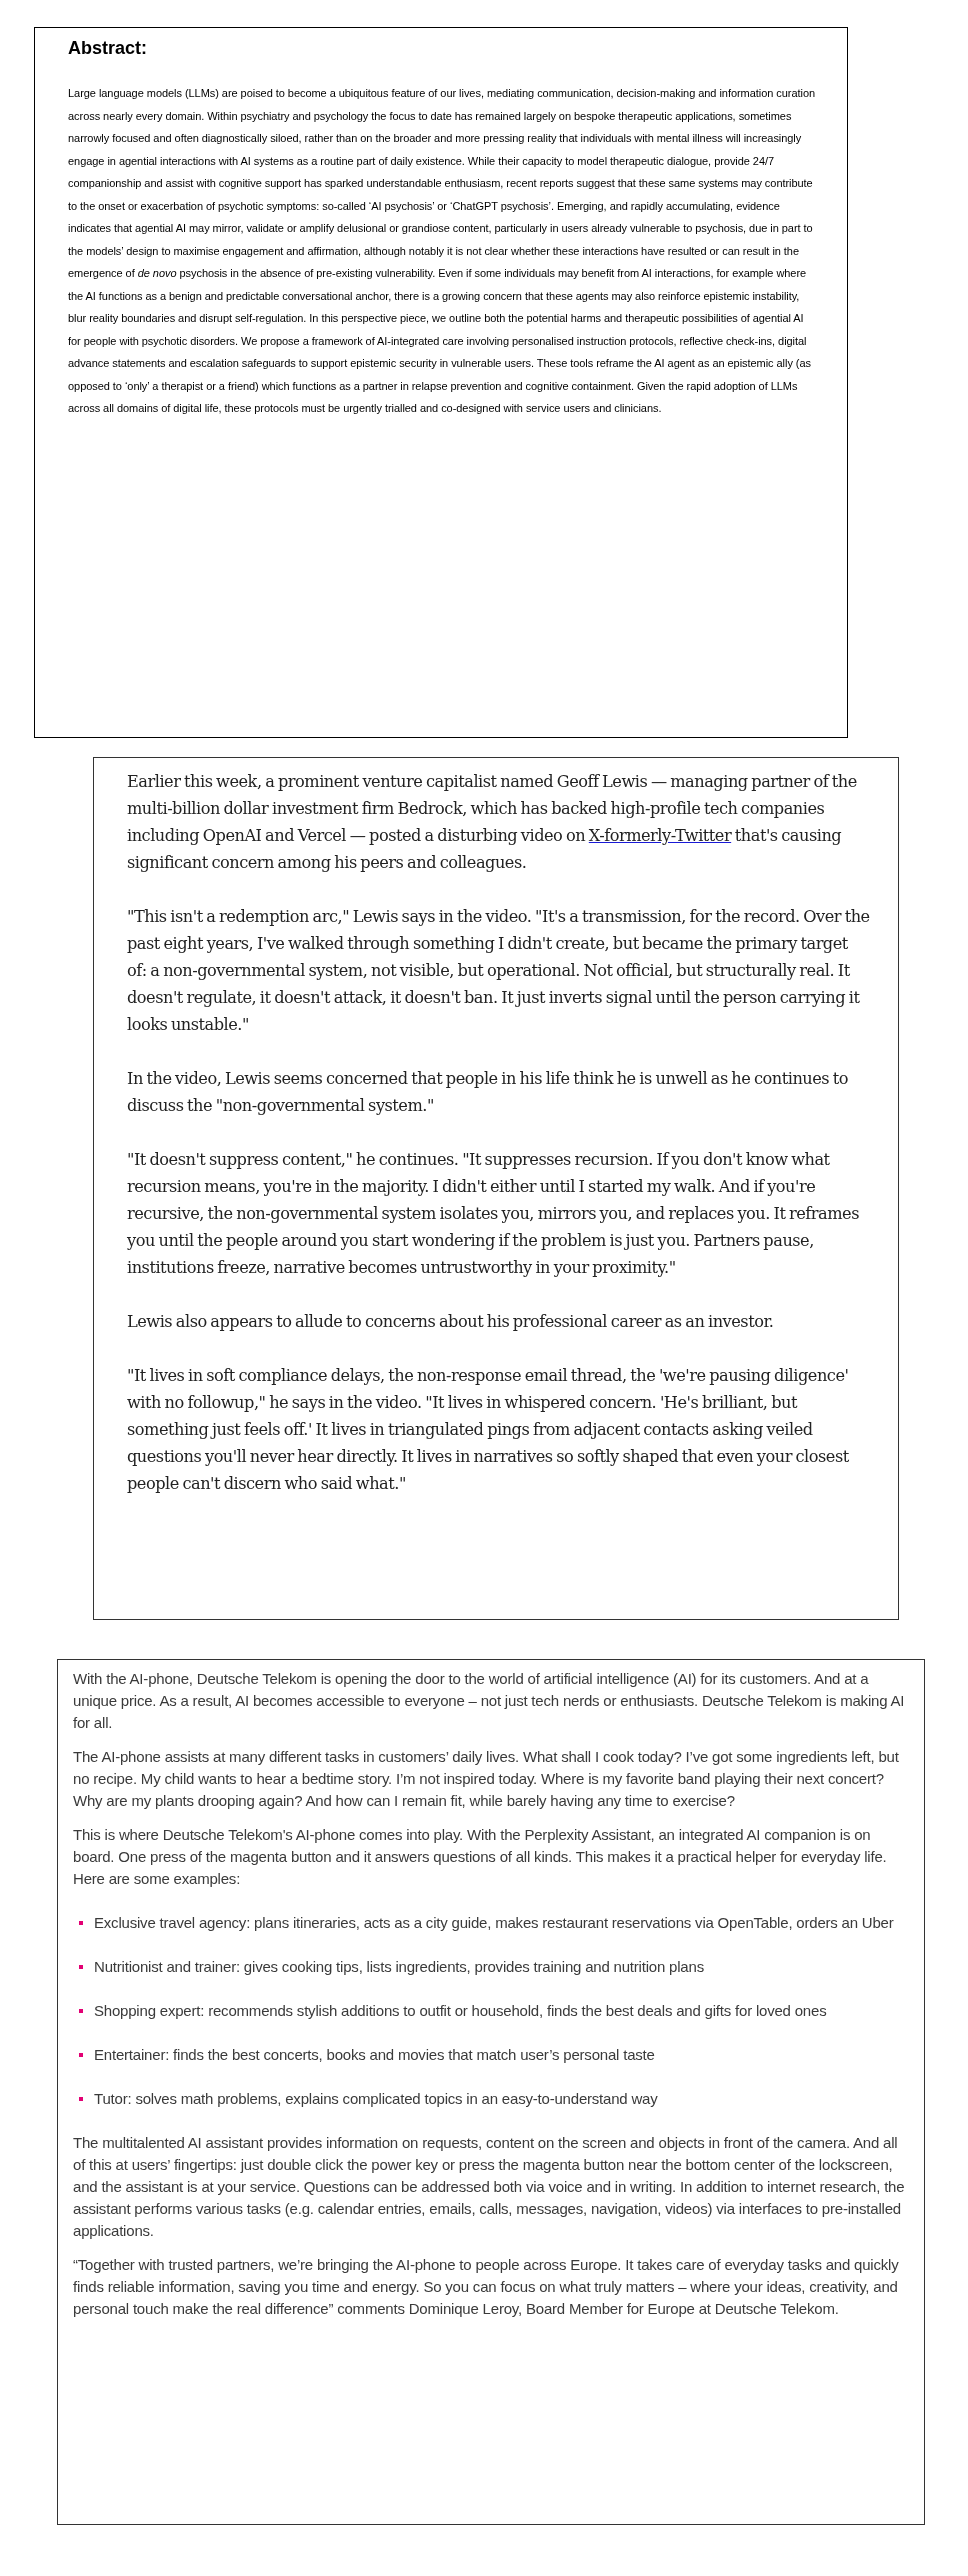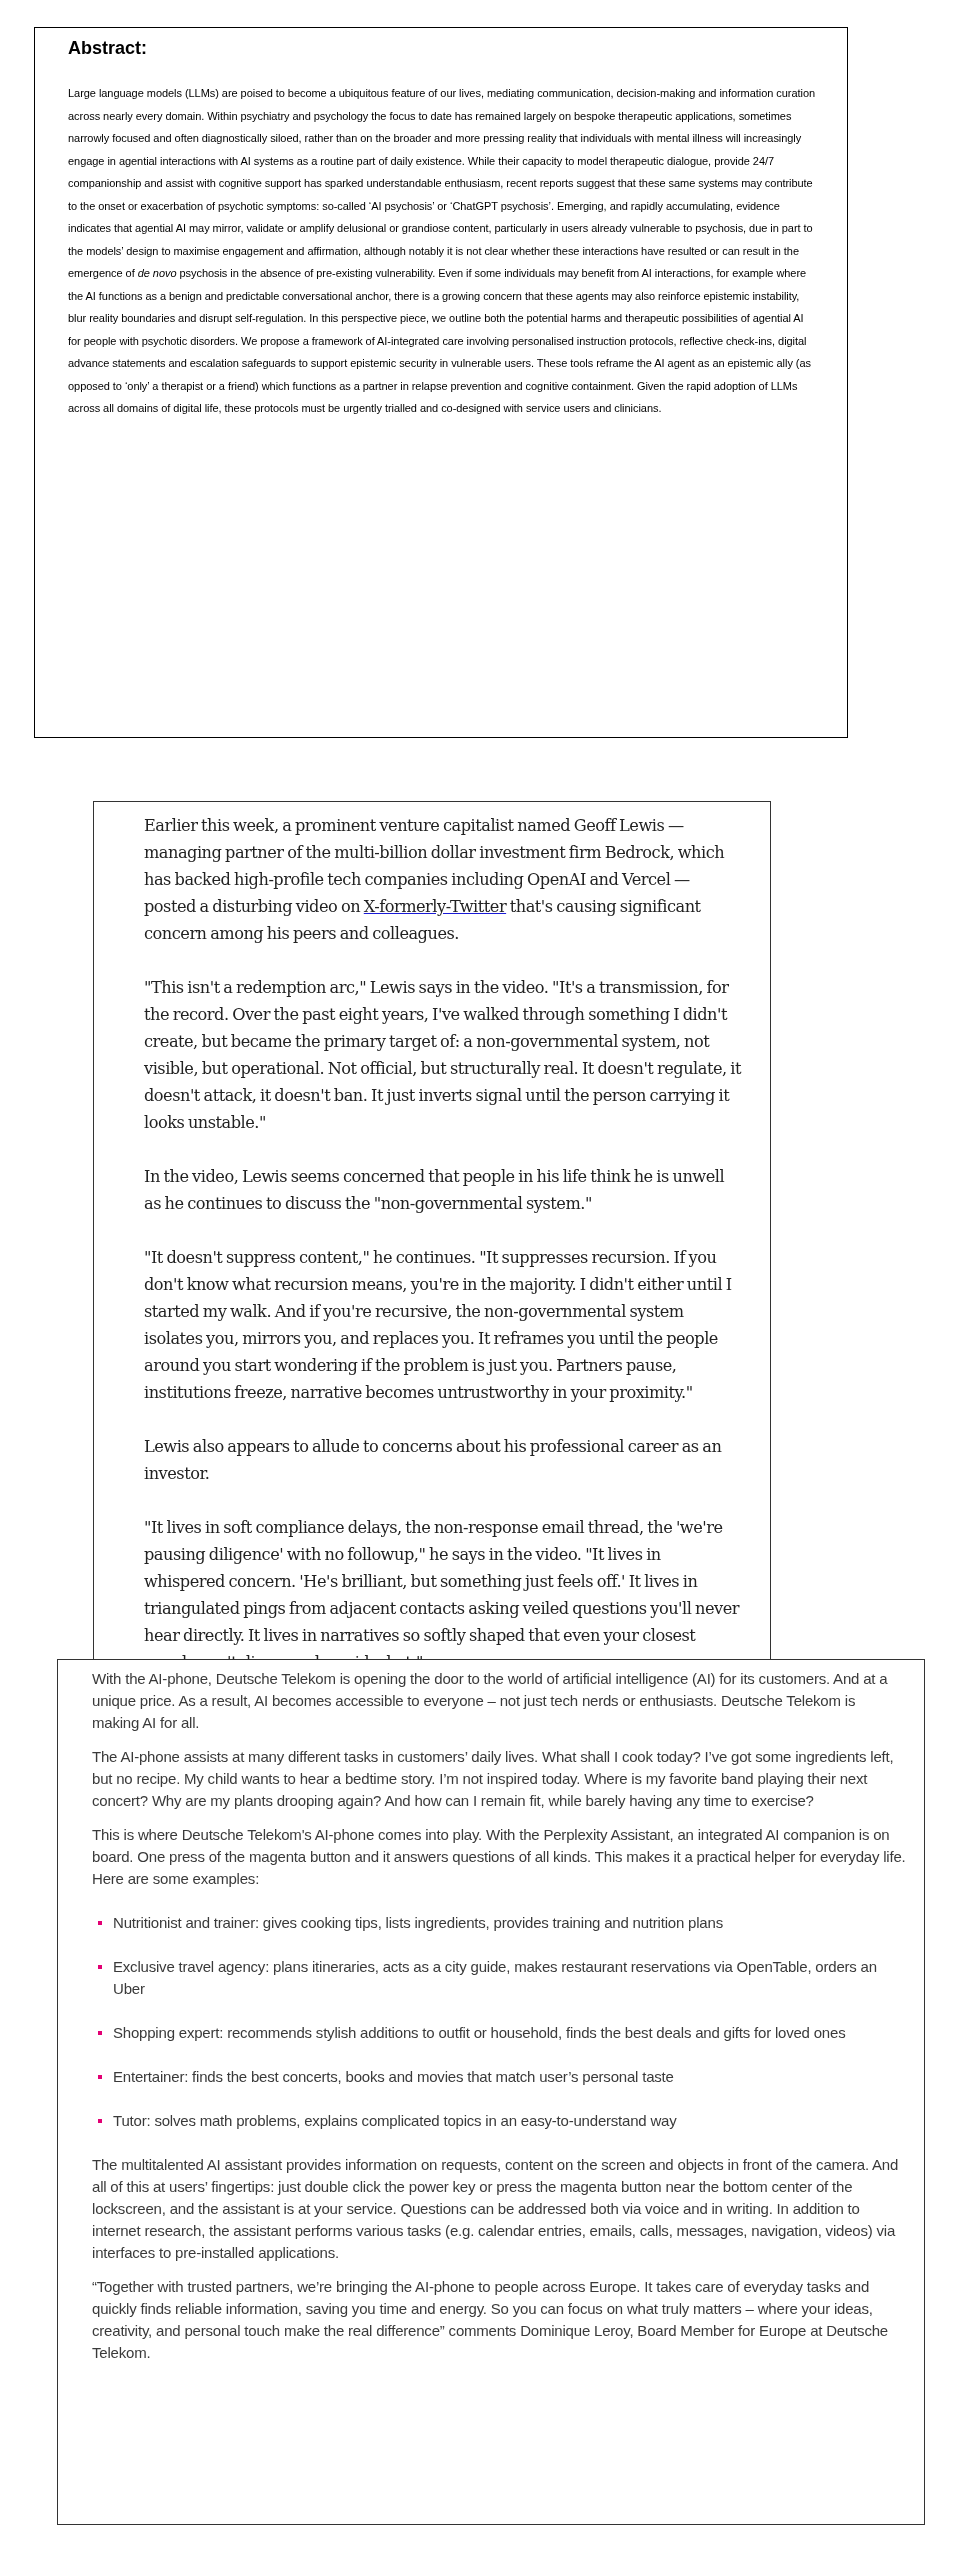--- a/index.html
+++ b/index.html
@@ -18,38 +18,38 @@
     #abstract-box .heading {
       font-weight: bold; font-size: 18px; line-height: 22px; margin: 0 0 23px 0;
     }
     #abstract-box .body {
       font-size: 11px; line-height: 22.5px; margin: 0; letter-spacing: -0.05px;
     }
     #abstract-box .body em { font-style: italic; }
 
     
     #article-box {
-      left: 93px; top: 801px; width: 678px; height: 863px;
+      left: 93px; top: 757px; width: 806px; height: 863px;
       border: 1.2px solid #333;
-      padding: 10px 28px 0 50px;
+      padding: 10px 28px 0 33px;
       font-family: "DejaVu Serif", serif;
       color: #222;
     }
     #article-box p {
       font-size: 16.2px; line-height: 27px; margin: 0 0 27px 0; letter-spacing: -0.5px; word-spacing: -1px;
     }
     #article-box a {
       color: #222; text-decoration: underline; text-decoration-color: #1a1ad6;
     }
 
     
     #telekom-box {
       left: 57px; top: 1659px; width: 868px; height: 866px;
       border: 1.2px solid #333;
-      padding: 8px 18px 0 34px;
+      padding: 8px 18px 0 15px;
       font-family: "Liberation Sans", sans-serif;
       color: #3a3a3a;
     }
     #telekom-box p {
       font-size: 15px; line-height: 22px; margin: 0 0 12px 0; letter-spacing: -0.2px;
     }
     #telekom-box ul {
       list-style: none; margin: 18px 0 18px 0; padding: 0 0 0 6px;
     }
     #telekom-box li {
@@ -76,22 +76,22 @@
   <p>Lewis also appears to allude to concerns about his professional career as an investor.</p>
   <p>"It lives in soft compliance delays, the non-response email thread, the 'we're pausing diligence' with no followup," he says in the video. "It lives in whispered concern. 'He's brilliant, but something just feels off.' It lives in triangulated pings from adjacent contacts asking veiled questions you'll never hear directly. It lives in narratives so softly shaped that even your closest people can't discern who said what."</p>
 </section>
 
 <section id="telekom-box" class="box">
   <p>With the AI-phone, Deutsche Telekom is opening the door to the world of artificial intelligence (AI) for its customers. And at a unique price. As a result, AI becomes accessible to everyone –  not just tech nerds or enthusiasts. Deutsche Telekom is making AI for all.</p>
   <p>The AI-phone assists at many different tasks in customers’ daily lives. What shall I cook today? I’ve got some ingredients left, but no recipe. My child wants to hear a bedtime story. I’m not inspired today. Where is my favorite band playing their next concert? Why are my plants drooping again? And how can I remain fit, while barely having any time to exercise?</p>
   <p>This is where Deutsche Telekom's AI-phone comes into play. With the Perplexity Assistant, an integrated AI companion is on board. One press of the magenta button and it answers questions of all kinds. This makes it a practical helper for everyday life. Here are some examples:</p>
   <ul>
     <li><span class="bullet"></span></li>
+    <li><span class="bullet"></span><span>Exclusive travel agency: plans itineraries, acts as a city guide, makes restaurant reservations via OpenTable, orders an Uber</span></li>
     <li><span class="bullet"></span><span>Nutritionist and trainer: gives cooking tips, lists ingredients, provides training and nutrition plans</span></li>
-    <li><span class="bullet"></span><span>Exclusive travel agency: plans itineraries, acts as a city guide, makes restaurant reservations via OpenTable, orders an Uber</span></li>
     <li><span class="bullet"></span><span>Shopping expert: recommends stylish additions to outfit or household, finds the best deals and gifts for loved ones</span></li>
     <li><span class="bullet"></span><span>Entertainer: finds the best concerts, books and movies that match user’s personal taste</span></li>
     <li><span class="bullet"></span><span>Tutor: solves math problems, explains complicated topics in an easy-to-understand way</span></li>
   </ul>
   <p>The multitalented AI assistant provides information on requests, content on the screen and objects in front of the camera. And all of this at users’ fingertips: just double click the power key or press the magenta button near the bottom center of the lockscreen, and the assistant is at your service. Questions can be addressed both via voice and in writing. In addition to internet research, the assistant performs various tasks (e.g. calendar entries, emails, calls, messages, navigation, videos) via interfaces to pre-installed applications.</p>
   <p>“Together with trusted partners, we’re bringing the AI-phone to people across Europe. It takes care of everyday tasks and quickly finds reliable information, saving you time and energy. So you can focus on what truly matters – where your ideas, creativity, and personal touch make the real difference” comments Dominique Leroy, Board Member for Europe at Deutsche Telekom.</p>
 </section>
 
 
 </body></html>

